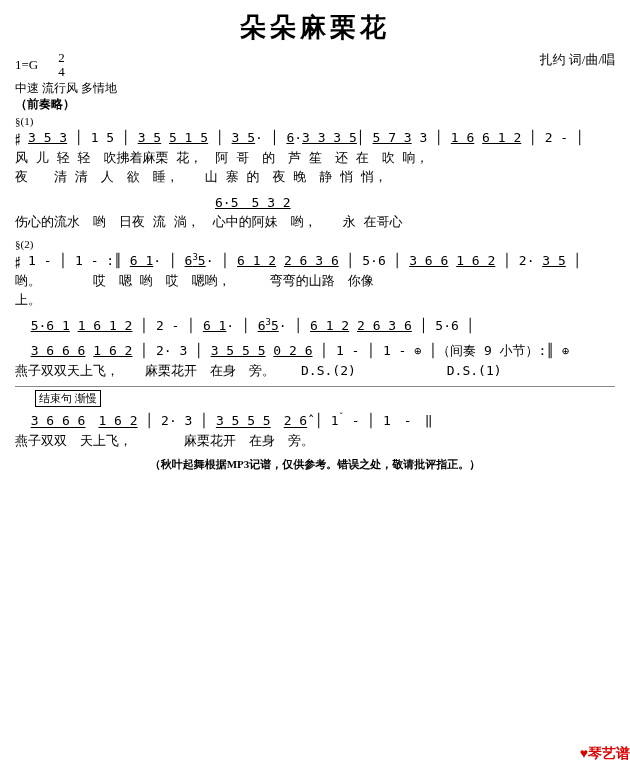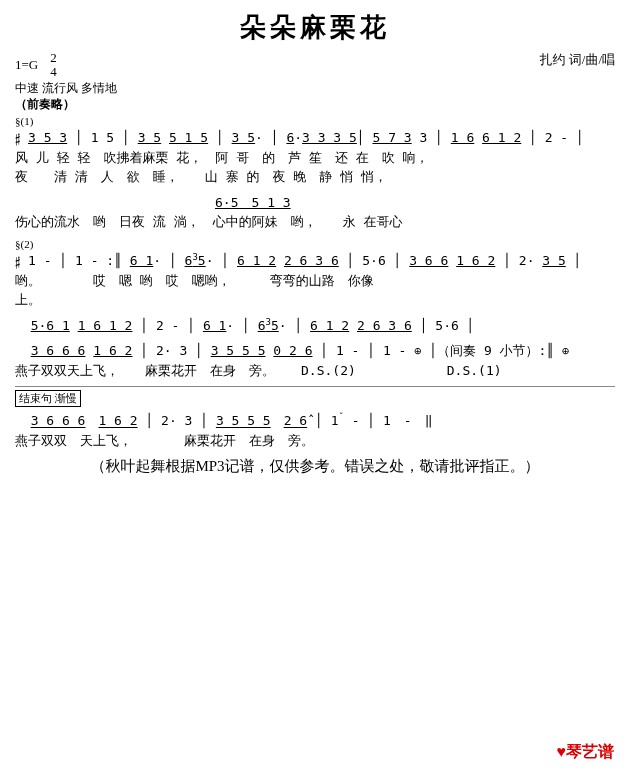--- a/index.html
+++ b/index.html
@@ -26,21 +26,21 @@
       align-items: flex-start;
       margin-bottom: 2px;
     }
     .key-time {
       font-size: 13px;
       line-height: 1.4;
     }
     .key-time .key-line {
       display: flex;
       align-items: center;
-      gap: 12px;
+      gap: 20px;
     }
     .time-sig {
       display: inline-flex;
       flex-direction: column;
       align-items: center;
       font-size: 13px;
       line-height: 1.1;
       vertical-align: middle;
     }
     .tempo-style {
@@ -51,45 +51,47 @@
       color: #000;
       font-weight: bold;
     }
     .composer {
       font-size: 13px;
       text-align: right;
     }
     hr.thin { border: none; border-top: 1px solid #000; margin: 4px 0; }
     .footer-note {
       text-align: center;
-      font-size: 15px;
+      font-size: 11px;
+      font-weight: bold;
     }
     .watermark {
       position: absolute;
       bottom: 8px;
-      right: 16px;
+      right: 0;
       color: #d00;
-      font-size: 16px;
+      font-size: 14px;
       font-weight: bold;
     }
     .segment {
       margin-bottom: 6px;
     }
     .n-row, .l-row {
       font-family: 'SimSun', monospace;
       font-size: 13px;
       white-space: pre;
       line-height: 1.5;
     }
     .box-section {
       border: 1px solid #000;
       display: inline-block;
       padding: 0 3px;
       font-size: 11px;
       margin-bottom: 2px;
+      margin-left: 20px;
     }
   </style>
 </head>
 <body>
 
 <div class="title">朵朵麻栗花</div>
 
 <div class="meta-row">
   <div class="key-time">
     <div class="key-line">
@@ -109,21 +111,21 @@
   <span style="font-size:11px;">§(1)</span>
 </div>
 
 <div class="segment">
   <div class="n-row">𝄰 <u>3 5 3</u> │ 1 5 │ <u>3 5</u> <u>5 1 5</u> │ <u>3 5</u>· │ <u>6</u>·<u>3 3 3 5</u>│ <u>5 7 3</u> 3 │ <u>1 6</u> <u>6 1 2</u> │ 2 - │</div>
   <div class="l-row">风 儿 轻 轻　吹拂着麻栗 花，　阿 哥　的　芦 笙　还 在　吹 响，</div>
   <div class="l-row">夜　　清 清　人　欲　睡，　　山 寨 的　夜 晚　静 悄 悄，</div>
 </div>
 
 <div class="segment">
-  <div class="n-row" style="padding-left:200px;"><u>6·5　5 1 3</u></div>
+  <div class="n-row" style="padding-left:200px;"><u>6·5　5 3 2</u></div>
   <div class="l-row">伤心的流水　哟　日夜 流 淌，　心中的阿妹　哟，　　永 在哥心</div>
 </div>
 
 <div style="display:flex; align-items:center; gap:3px; margin-bottom:1px;">
   <span style="font-size:11px;">§(2)</span>
 </div>
 
 <div class="segment">
   <div class="n-row">𝄰 1 - │ 1 - :║ <u>6 1</u>· │ <u>6<sup style="font-size:9px">3</sup>5</u>· │ <u>6 1 2</u> <u>2 6 3 6</u> │ 5·6 │ <u>3 6 6</u> <u>1 6 2</u> │ 2· <u>3 5</u> │</div>
   <div class="l-row">哟。　　　　哎　嗯 哟　哎　嗯哟，　　　弯弯的山路　你像</div>

